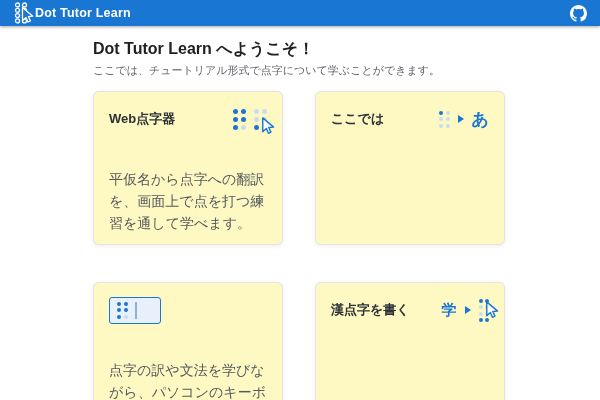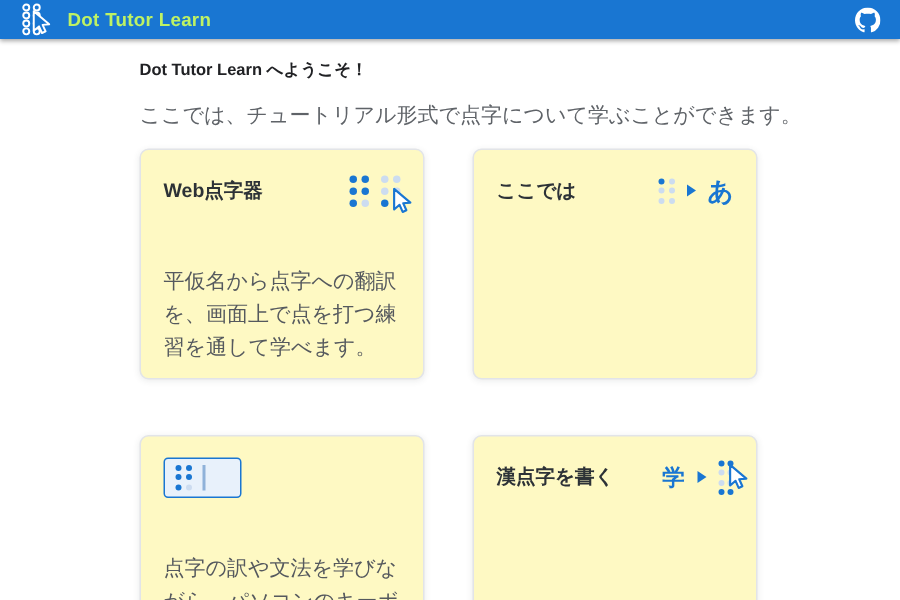--- a/index.html
+++ b/index.html
@@ -3,28 +3,28 @@
 <meta charset="utf-8">
 <style>
   * { margin:0; padding:0; box-sizing:border-box; }
   html,body { width:600px; height:400px; background:#ffffff; overflow:hidden;
               font-family:"Liberation Sans","DejaVu Sans",sans-serif; }
 
   
   .appbar { height:26px; background:#1976d2; display:flex; align-items:center;
             padding:0 13px; box-shadow:0 1px 3px rgba(0,0,0,.35); position:relative; z-index:2; }
   .appbar .logo { width:22px; height:24px; flex:0 0 auto; }
-  .appbar .app-title { color:#bef264; font-weight:700; font-size:12.5px; margin-left:10px; letter-spacing:.2px; }
+  .appbar .app-title { color:#ffffff; font-weight:700; font-size:12.5px; margin-left:0; letter-spacing:.2px; }
   .appbar .spacer { flex:1; }
   .appbar .gh { width:17px; height:17px; cursor:pointer; }
 
   
   main { padding:13px 0 0 93px; }
-  .welcome-h { font-size:11px; font-weight:700; color:#202124; }
-  .welcome-s { font-size:14px; color:#5f6368; margin-top:14px; }
+  .welcome-h { font-size:16px; font-weight:700; color:#202124; }
+  .welcome-s { font-size:11px; color:#5f6368; margin-top:3px; }
 
   .grid { margin-top:13px; display:grid; grid-template-columns:190px 190px;
           column-gap:32px; row-gap:37px; }
 
   .card { background:#fef9c3; border:1px solid #e2e4e8; border-radius:6px;
           box-shadow:0 1px 4px rgba(60,64,67,.10); padding:4px 15px 10px;
           min-height:106px; cursor:pointer; }
   .card-head { display:flex; align-items:center; justify-content:space-between;
                min-height:46px; }
   .card-title { font-size:13px; font-weight:700; color:#2d3237; }

